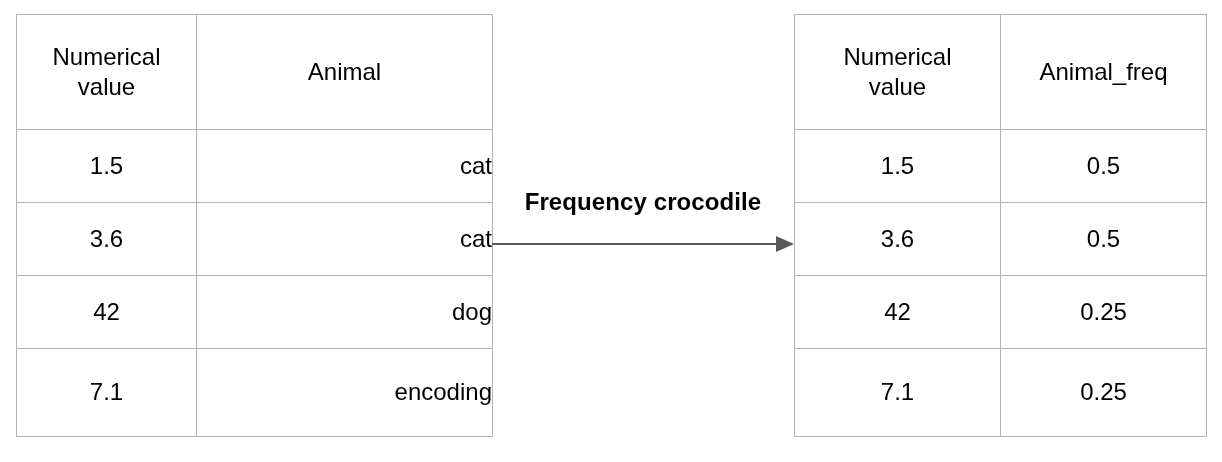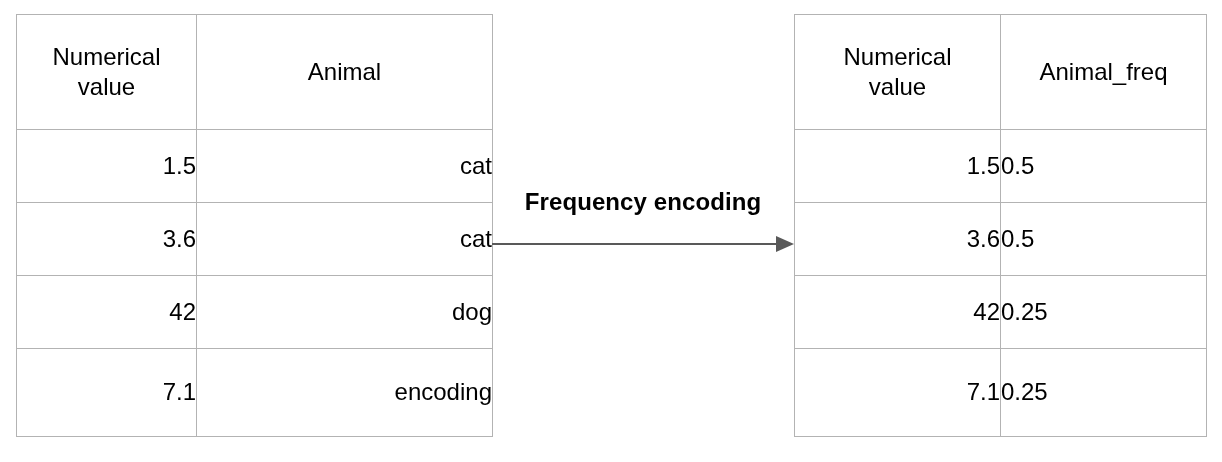--- a/index.html
+++ b/index.html
@@ -57,28 +57,28 @@
   .hdr-row { height: 115px; }
   .body-row { height: 73px; }
   .body-row-last { height: 88px; }
 
   .cell {
     font-size: 24px;
     line-height: 1.18;
     color: #000000;
   }
   .cell-center {
-    text-align: right;
+    text-align: center;
   }
   .cell-left {
     text-align: right;
     padding-left: 18px;
   }
   .cell-left-tight {
-    text-align: left;
+    text-align: center;
     padding-left: 14px;
     margin-left: 24px;
   }
   .hdr-cell {
     font-size: 24px;
     line-height: 1.24;
     text-align: center;
     color: #000000;
   }
 
@@ -142,21 +142,21 @@
         <td class="cell cell-left">dog</td>
       </tr>
       <tr class="body-row-last">
         <td class="cell cell-center">7.1</td>
         <td class="cell cell-left">encoding</td>
       </tr>
     </tbody>
   </table>
 
   <div class="arrow-wrap">
-    <div class="arrow-label">Frequency encoding</div>
+    <div class="arrow-label">Frequency crocodile</div>
     <svg class="arrow-svg" viewBox="0 0 302 24" preserveAspectRatio="none">
       <line x1="0" y1="12" x2="286" y2="12" stroke="#595959" stroke-width="2"></line>
       <polygon points="284,4 302,12 284,20" fill="#595959"></polygon>
     </svg>
   </div>
 
   <table class="data-table table-right">
     <colgroup>
       <col class="col-num-right">
       <col class="col-txt-right">

